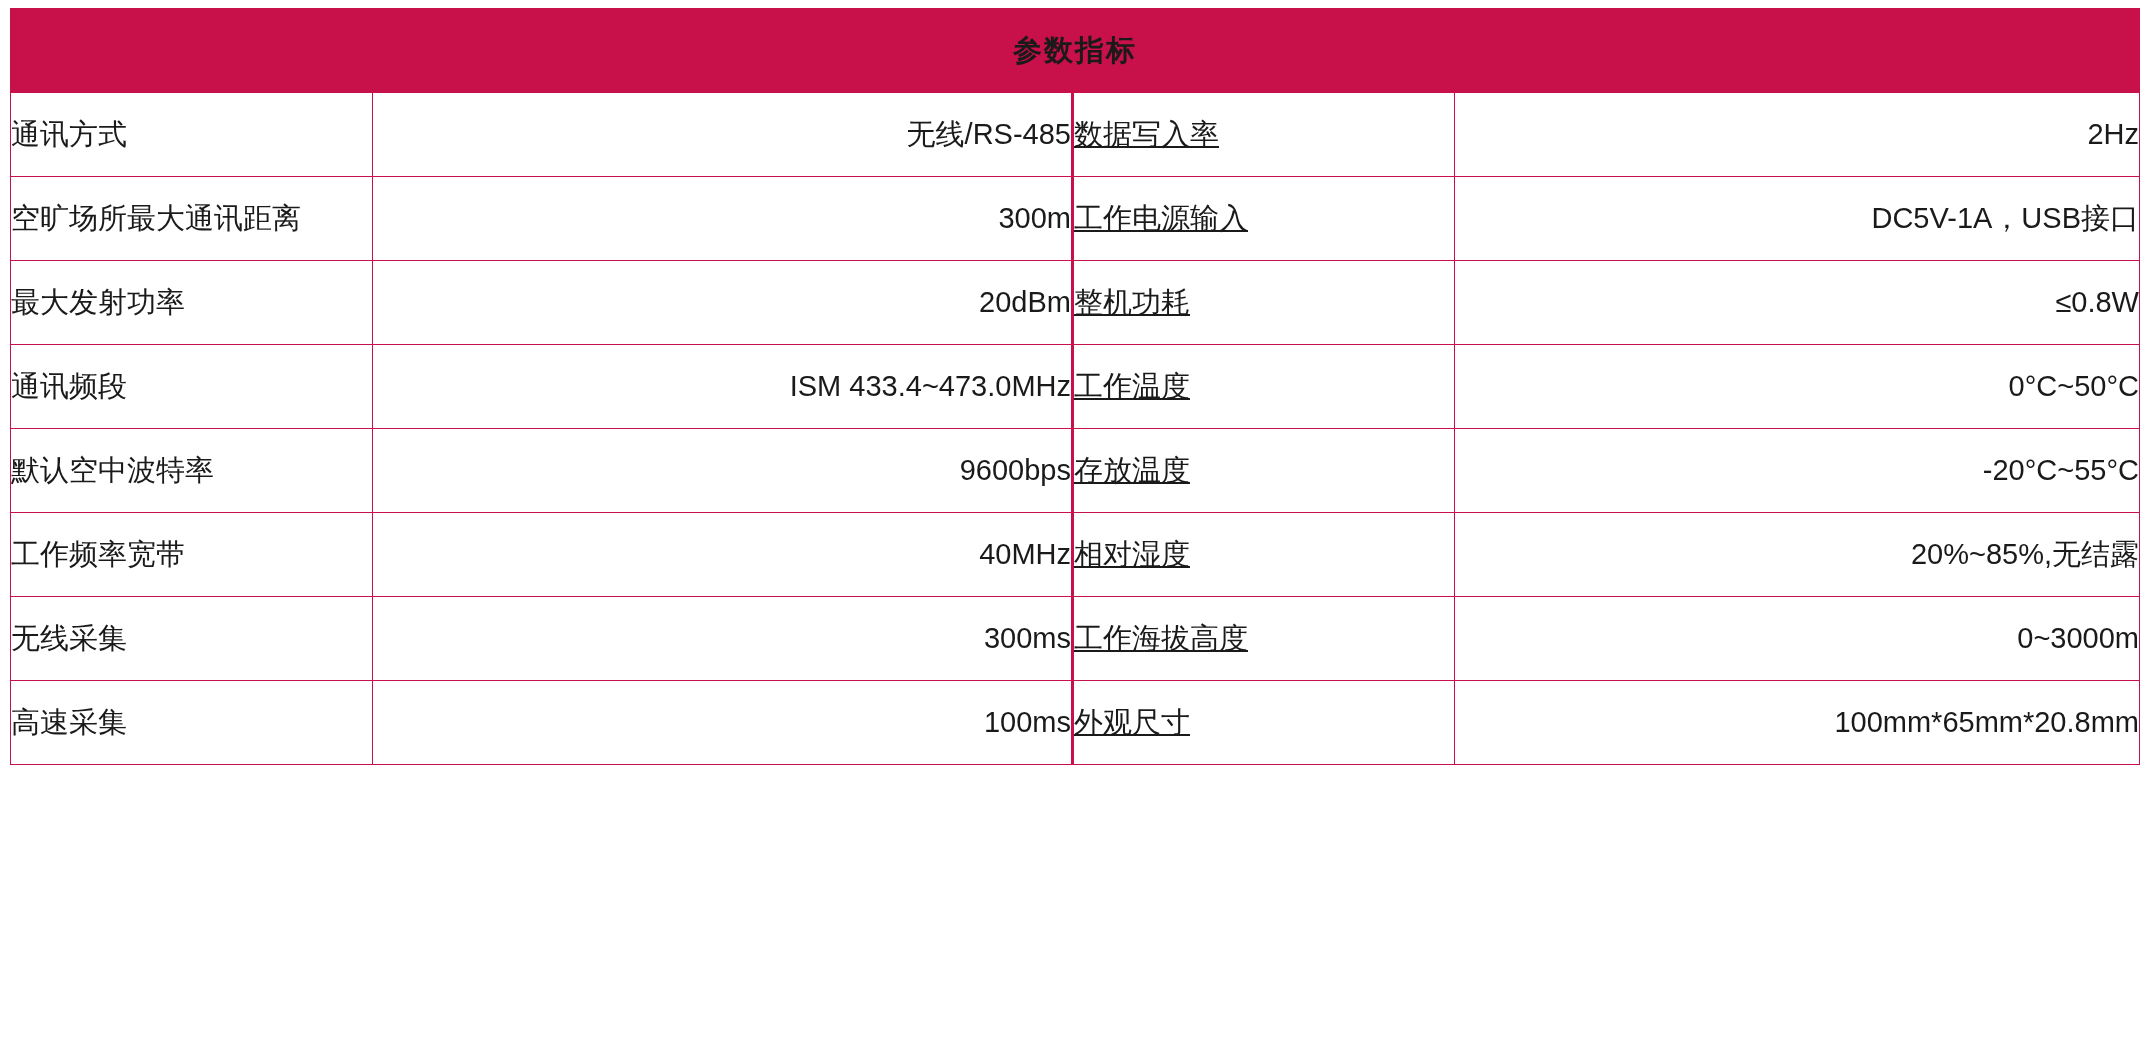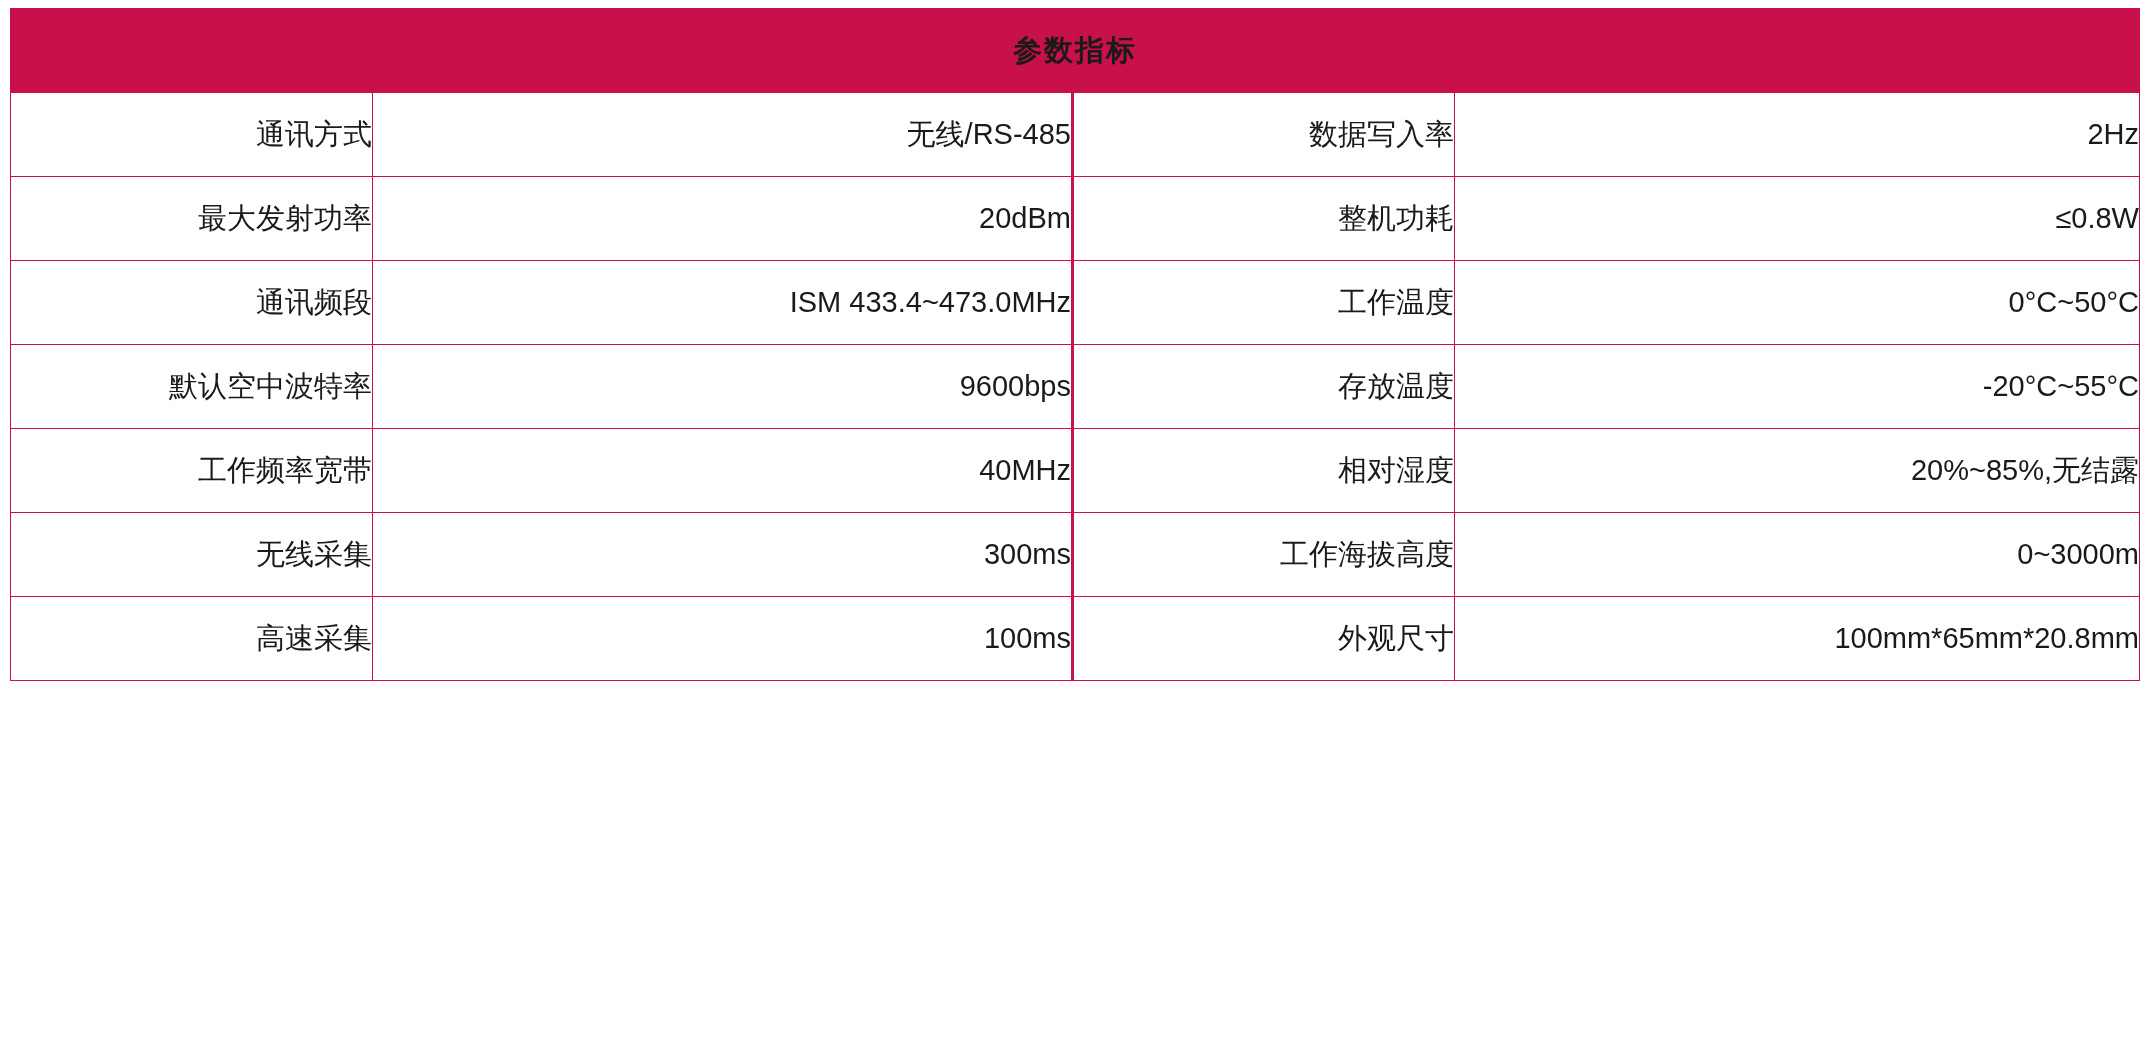--- a/index.html
+++ b/index.html
@@ -35,33 +35,34 @@
   .spec-table td {
     border: 1px solid #c8104a;
     height: 84px;
     font-size: 29px;
     color: #1a1a1a;
     padding: 0 0 0 0;
     vertical-align: middle;
   }
   .lbl {
     padding-left: 22px;
-    text-align: right;
+    text-align: left;
     white-space: nowrap;
   }
   .val {
     text-align: right;
   }
   
   col.c1 { width: 362px; }
   col.c2 { width: 700px; }
   col.c3 { width: 382px; }
   col.c4 { width: 685px; }
   .divider-left {
     border-left: 3px solid #c8104a !important;
+    text-decoration: underline;
   }
 </style>
 </head>
 <body>
 
 <div id="page">
   <table class="spec-table">
     <colgroup>
       <col class="c1">
         <col class="c2">
@@ -70,20 +71,26 @@
     </colgroup>
     <tbody>
       <tr class="title-row">
         <td colspan="4">参数指标</td>
       </tr>
       <tr>
         <td class="lbl">通讯方式</td>
         <td class="val">无线/RS-485</td>
         <td class="lbl divider-left">数据写入率</td>
         <td class="val">2Hz</td>
+      </tr>
+      <tr>
+        <td class="lbl">空旷场所最大通讯距离</td>
+        <td class="val">300m</td>
+        <td class="lbl divider-left">工作电源输入</td>
+        <td class="val">DC5V-1A，USB接口</td>
       </tr>
       <tr>
         <td class="lbl">最大发射功率</td>
         <td class="val">20dBm</td>
         <td class="lbl divider-left">整机功耗</td>
         <td class="val">≤0.8W</td>
       </tr>
       <tr>
         <td class="lbl">通讯频段</td>
         <td class="val">ISM 433.4~473.0MHz</td>

